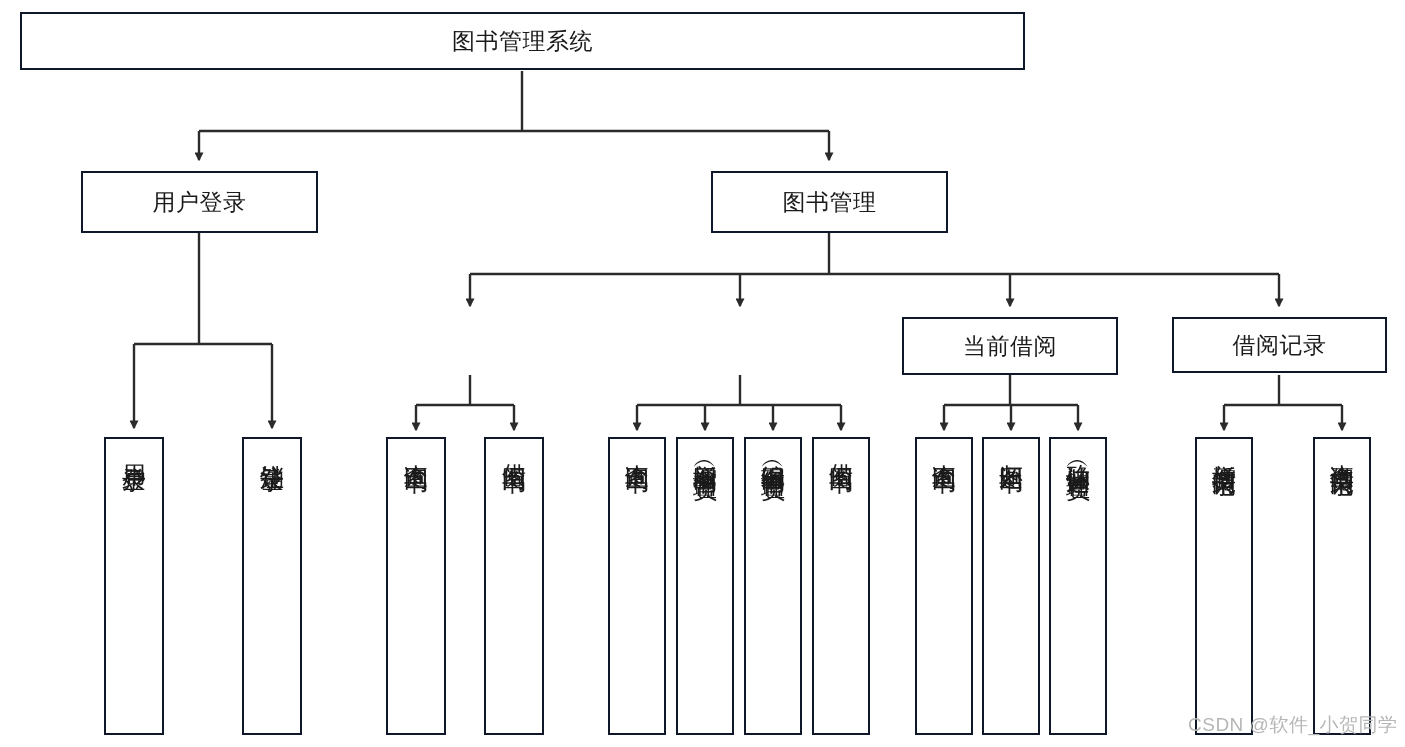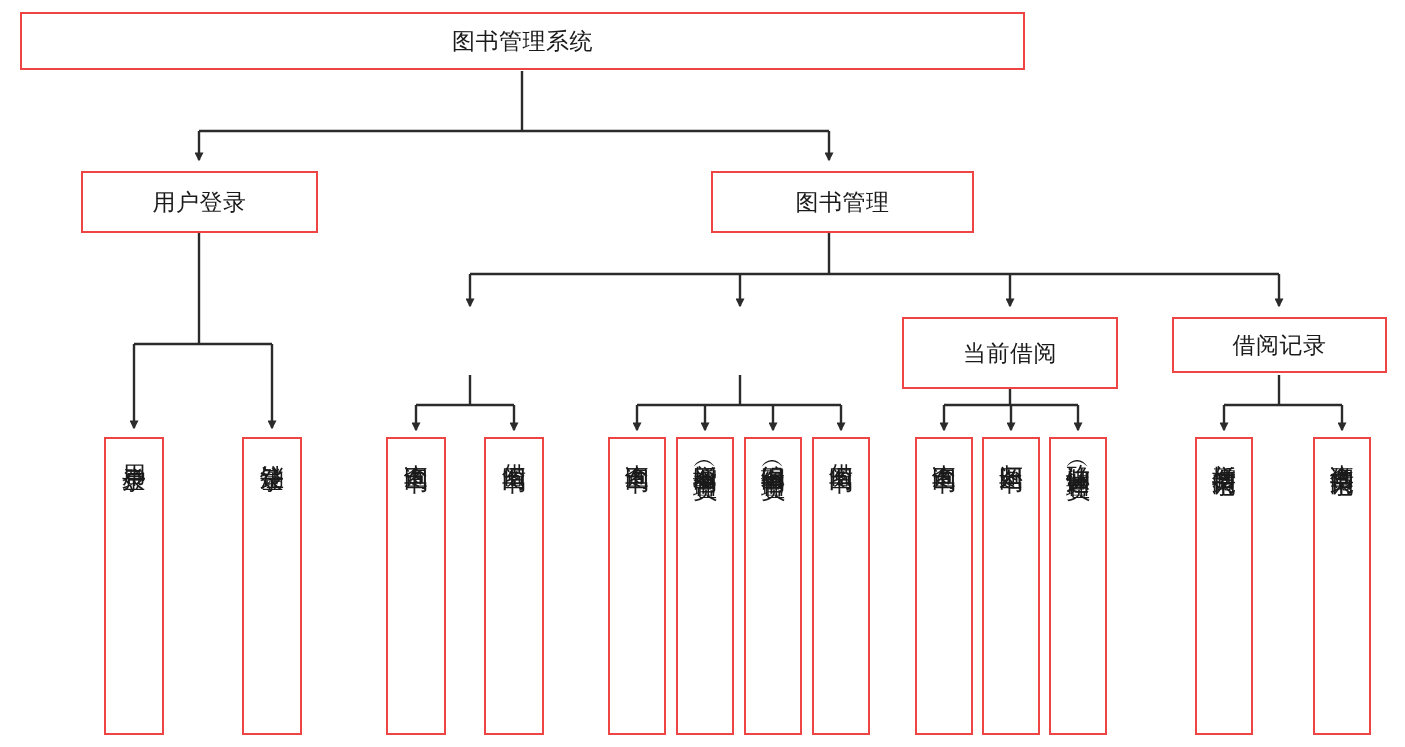--- a/index.html
+++ b/index.html
@@ -19,21 +19,21 @@
   #edges{
     position:absolute;
     left:0; top:0;
     width:1405px; height:747px;
     pointer-events:none;
   }
   .node{
     position:absolute;
     box-sizing:border-box;
     background:#ffffff;
-    border:2px solid #ef4444;
+    border:2px solid #0f172a;
     display:flex;
     align-items:center;
     justify-content:center;
     text-align:center;
     z-index:2;
   }
   .node-label{
     display:block;
     line-height:1.16;
     letter-spacing:0.5px;
@@ -123,25 +123,25 @@
     </g>
   </svg>
 
   <div class="node root h" style="left:20px; top:12px; width:1005px; height:58px;">
     <span class="node-label">图书管理系统</span>
   </div>
 
   <div class="node h" style="left:81px; top:171px; width:237px; height:62px;">
     <span class="node-label">用户登录</span>
   </div>
-  <div class="node h" style="left:711px; top:171px; width:263px; height:62px;">
+  <div class="node h" style="left:711px; top:171px; width:237px; height:62px;">
     <span class="node-label">图书管理</span>
   </div>
 
-  <div class="node h" style="left:902px; top:317px; width:216px; height:72px;">
+  <div class="node h" style="left:902px; top:317px; width:216px; height:58px;">
     <span class="node-label">当前借阅</span>
   </div>
   <div class="node h" style="left:1172px; top:317px; width:215px; height:56px;">
     <span class="node-label">借阅记录</span>
   </div>
 
   <div class="node v" style="left:104px; top:437px; width:60px; height:298px;">
     <span class="node-label">用户登录</span>
   </div>
   <div class="node v" style="left:242px; top:437px; width:60px; height:298px;">
@@ -178,14 +178,15 @@
     <span class="node-label">确认归还（管理员）</span>
   </div>
 
   <div class="node v" style="left:1195px; top:437px; width:58px; height:298px;">
     <span class="node-label">新增借阅记录</span>
   </div>
   <div class="node v" style="left:1313px; top:437px; width:58px; height:298px;">
     <span class="node-label">查询借阅记录</span>
   </div>
 
+  <div class="watermark">CSDN @软件_小贺同学</div>
 
 </div>
 
 </body></html>

